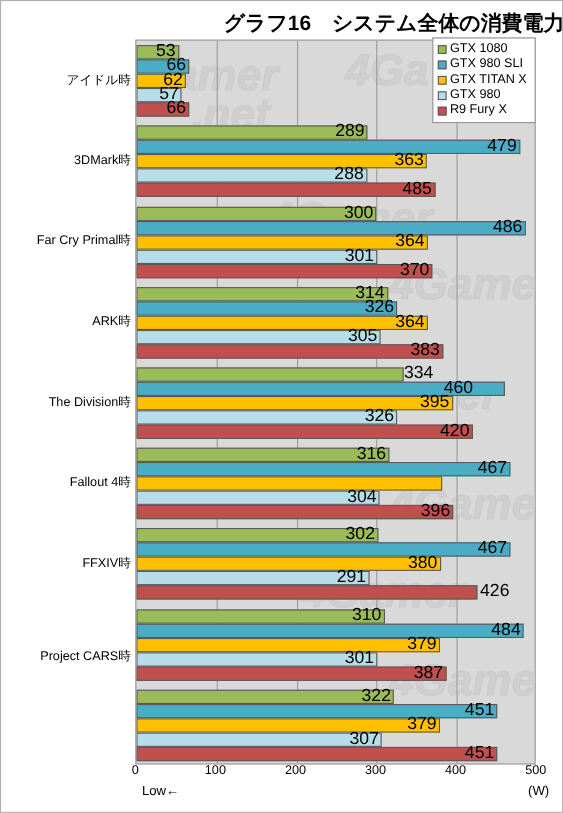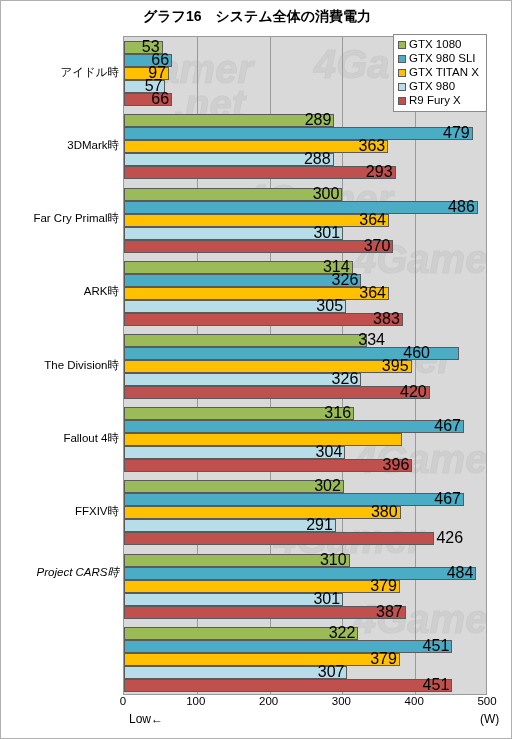--- a/index.html
+++ b/index.html
@@ -17,22 +17,22 @@
     position: absolute;
     left: 0; top: 0;
     width: 512px; height: 739px;
     border: 1px solid #b0b0b0;
     background: #fff;
   }
   #chart-title {
     position: absolute;
     left: 0; top: 7px;
     width: 512px;
-    text-align: center;
-    font-size: 14px;
+    text-align: right;
+    font-size: 19px;
     font-weight: bold;
     color: #000;
     letter-spacing: 0px;
     white-space: pre;
   }
   
   #plot {
     position: absolute;
     left: 122px; top: 35px;
     width: 364px; height: 659px;
@@ -189,21 +189,21 @@
           <div class="barrow" style="top: 0px; width: 364px;">
             <div class="bar" style="width: 38.584px; background: rgb(155, 187, 89);"></div>
             <div class="barval" style="left: 0px; width: 38.584px;">53</div>
           </div>
           <div class="barrow" style="top: 13px; width: 364px;">
             <div class="bar" style="width: 48.048px; background: rgb(75, 172, 198);"></div>
             <div class="barval" style="left: 0px; width: 48.048px;">66</div>
           </div>
           <div class="barrow" style="top: 26px; width: 364px;">
             <div class="bar" style="width: 45.136px; background: rgb(255, 192, 0);"></div>
-            <div class="barval" style="left: 0px; width: 45.136px;">97</div>
+            <div class="barval" style="left: 0px; width: 45.136px;">62</div>
           </div>
           <div class="barrow" style="top: 39px; width: 364px;">
             <div class="bar" style="width: 41.496px; background: rgb(183, 222, 232);"></div>
             <div class="barval" style="left: 0px; width: 41.496px;">57</div>
           </div>
           <div class="barrow" style="top: 52px; width: 364px;">
             <div class="bar" style="width: 48.048px; background: rgb(192, 80, 77);"></div>
             <div class="barval" style="left: 0px; width: 48.048px;">66</div>
           </div>
         </div>
@@ -219,21 +219,21 @@
           <div class="barrow" style="top: 26px; width: 364px;">
             <div class="bar" style="width: 264.264px; background: rgb(255, 192, 0);"></div>
             <div class="barval" style="left: 0px; width: 264.264px;">363</div>
           </div>
           <div class="barrow" style="top: 39px; width: 364px; padding-left: 16px;">
             <div class="bar" style="width: 209.664px; background: rgb(183, 222, 232);"></div>
             <div class="barval" style="left: 0px; width: 209.664px;">288</div>
           </div>
           <div class="barrow" style="top: 52px; width: 364px;">
             <div class="bar" style="width: 271.544px; background: rgb(192, 80, 77);"></div>
-            <div class="barval" style="left: 0px; width: 271.544px;">293</div>
+            <div class="barval" style="left: 0px; width: 271.544px;">485</div>
           </div>
         </div>
         <div class="group" style="top: 150.556px; height: 65px;">
           <div class="barrow" style="top: 0px; width: 364px;">
             <div class="bar" style="width: 218.4px; background: rgb(155, 187, 89);"></div>
             <div class="barval" style="left: 0px; width: 218.4px;">300</div>
           </div>
           <div class="barrow" style="top: 13px; width: 364px;">
             <div class="bar" style="width: 353.808px; background: rgb(75, 172, 198);"></div>
             <div class="barval" style="left: 0px; width: 353.808px;">486</div>
@@ -269,21 +269,21 @@
             <div class="barval" style="left: 0px; width: 222.04px;">305</div>
           </div>
           <div class="barrow" style="top: 52px; width: 364px;">
             <div class="bar" style="width: 278.824px; background: rgb(192, 80, 77);"></div>
             <div class="barval" style="left: 0px; width: 278.824px;">383</div>
           </div>
         </div>
         <div class="group" style="top: 297px; height: 65px;">
           <div class="barrow" style="top: 0px; width: 364px;">
             <div class="bar" style="width: 243.152px; background: rgb(155, 187, 89);"></div>
-            <div class="barval" style="left: 4px; width: 260px;">334</div>
+            <div class="barval" style="left: 13px; width: 260px;">334</div>
           </div>
           <div class="barrow" style="top: 13px; width: 364px;">
             <div class="bar" style="width: 334.88px; background: rgb(75, 172, 198);"></div>
             <div class="barval" style="left: 0px; width: 309px;">460</div>
           </div>
           <div class="barrow" style="top: 26px; width: 364px;">
             <div class="bar" style="width: 287.56px; background: rgb(255, 192, 0);"></div>
             <div class="barval" style="left: 0px; width: 287.56px;">395</div>
           </div>
           <div class="barrow" style="top: 39px; width: 364px;">
@@ -386,21 +386,21 @@
   </div>
 
   <div id="catlabels">
       <div class="catlabel" style="top: 28.6111px;">アイドル時</div>
       <div class="catlabel" style="top: 101.833px;">3DMark時</div>
       <div class="catlabel" style="top: 175.056px;">Far Cry Primal時</div>
       <div class="catlabel" style="top: 248.278px;">ARK時</div>
       <div class="catlabel" style="top: 321.5px;">The Division時</div>
       <div class="catlabel" style="top: 394.722px;">Fallout 4時</div>
       <div class="catlabel" style="top: 467.944px;">FFXIV時</div>
-      <div class="catlabel" style="top: 529px; font-style: italic;">Project CARS時</div>
+      <div class="catlabel" style="top: 553px;">Project CARS時</div>
     </div>
 
   <div id="xaxis">
       <div class="xtick" style="left: 0px;">0</div>
       <div class="xtick" style="left: 72.8px;">100</div>
       <div class="xtick" style="left: 145.6px;">200</div>
       <div class="xtick" style="left: 218.4px;">300</div>
       <div class="xtick" style="left: 291.2px;">400</div>
       <div class="xtick" style="left: 364px;">500</div>
     </div>

